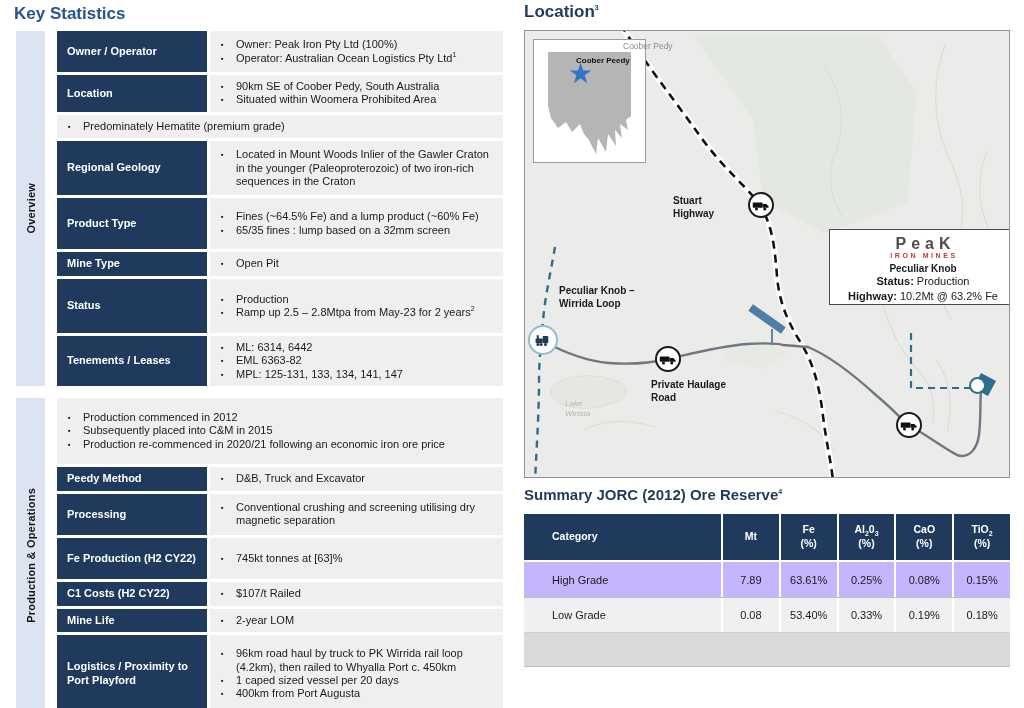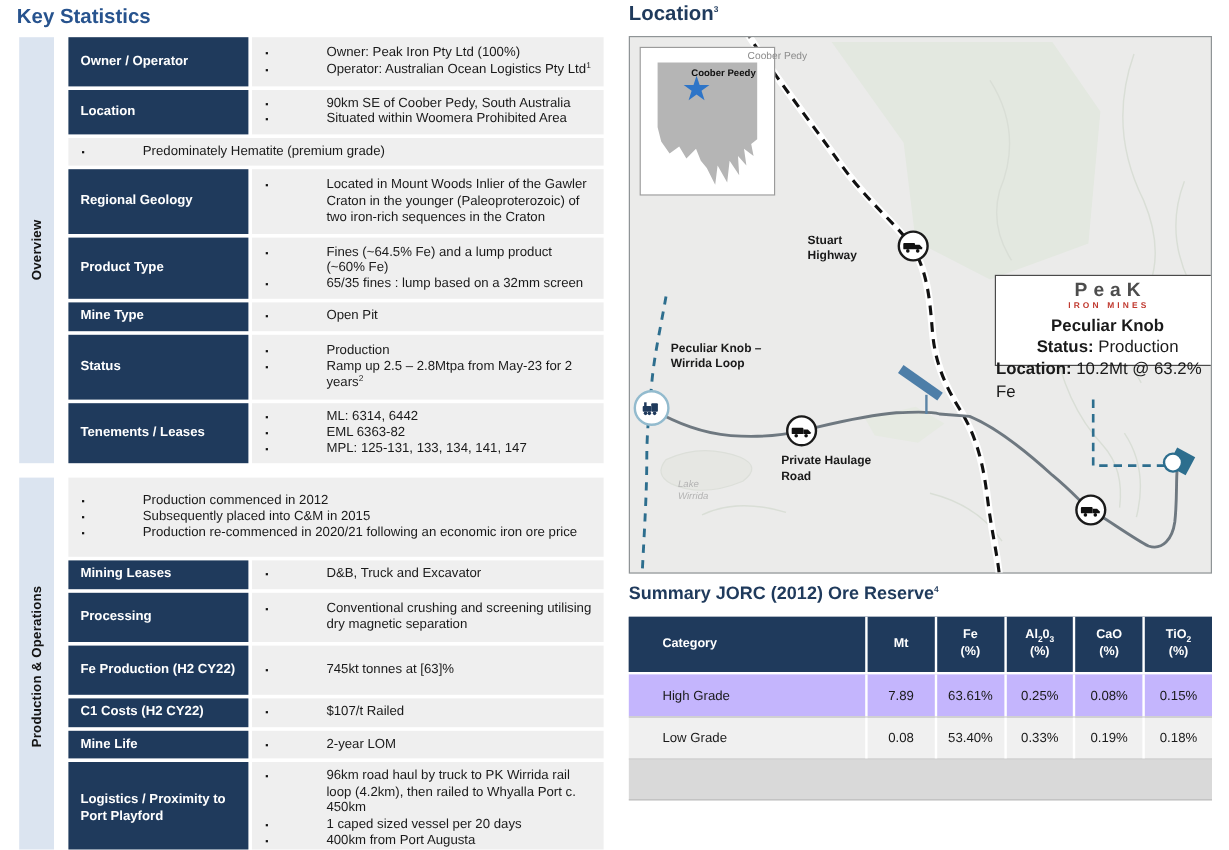--- a/index.html
+++ b/index.html
@@ -20,42 +20,42 @@
   .ks-side{flex:0 0 29px;background:var(--sidebar-blue);margin-right:12px;display:flex;align-items:center;justify-content:center;}
   .ks-side .vert{writing-mode:vertical-rl;transform:rotate(180deg);font-weight:700;font-size:11px;color:#141414;letter-spacing:.2px;}
   .ks-rows{flex:1;display:flex;flex-direction:column;}
   .krow{display:flex;margin-bottom:3px;}
   .krow:last-child{margin-bottom:0;}
   .klab{flex:0 0 150px;background:var(--navy);color:#fff;font-weight:700;font-size:11px;line-height:1.25;
         display:flex;align-items:center;padding:5px 10px;margin-right:3px;}
   .kcon{flex:1;background:var(--cell-gray);padding:5px 8px;display:flex;flex-direction:column;justify-content:center;}
   .bl{display:flex;align-items:flex-start;font-size:11px;line-height:1.22;}
   .bq{flex:0 0 18px;font-size:7.5px;line-height:13px;padding-left:3px;color:#111;}
-  .bt{flex:1;margin-left:36px;}
+  .bt{flex:1;}
 
   
   .map-title{position:absolute;left:524px;top:2px;font-size:17px;font-weight:700;color:var(--navy);}
   .map-frame{position:absolute;left:524px;top:30px;width:486px;height:448px;background:var(--map-bg);
              border:1.5px solid #8f9496;overflow:hidden;}
   .map-frame svg.base{position:absolute;left:0;top:0;}
   .mlabel{position:absolute;font-size:10px;font-weight:700;color:#1a1a1a;line-height:1.25;}
   .mlabel-sm{position:absolute;font-size:8.5px;color:#8d8d8d;}
   .mlabel-lake{position:absolute;font-size:8px;font-style:italic;color:#b3b3b3;line-height:1.2;}
   .icon-circle{position:absolute;width:26px;height:26px;border-radius:50%;background:#fff;border:2px solid #1a1a1a;
                display:flex;align-items:center;justify-content:center;}
   .icon-circle.train{width:30px;height:30px;border-color:#93bbce;}
   .inset{position:absolute;left:8px;top:8px;width:113px;height:124px;background:#fff;border:1px solid #9b9b9b;}
   .inset .star{position:absolute;left:34px;top:20px;font-size:28px;color:var(--star-blue);line-height:1;}
   .inset .inset-label{position:absolute;left:42px;top:16px;font-size:8px;font-weight:700;color:#111;}
   .logo-card{position:absolute;left:304px;top:198px;width:188px;height:76px;background:#fff;border:1.2px solid #4a4a4a;
              display:flex;flex-direction:column;align-items:center;padding-top:5px;}
   .brand{font-size:16px;font-weight:700;letter-spacing:5px;color:#4d4d4d;line-height:1.05;margin-left:5px;}
   .brand-sub{font-size:7px;font-weight:700;letter-spacing:2.6px;color:var(--brand-red);margin-left:2px;margin-bottom:4px;}
-  .card-site{font-size:14px;font-weight:700;}
-  .card-line{font-size:14px;line-height:1.35;}
+  .card-site{font-size:10px;font-weight:700;}
+  .card-line{font-size:11px;line-height:1.35;}
   .card-line b{font-weight:700;}
   .mine-marker{position:absolute;left:444px;top:344px;width:26px;height:26px;}
   .mine-sq{position:absolute;left:7px;top:1px;width:17px;height:17px;background:var(--rail-blue);transform:rotate(28deg);}
   .mine-c{position:absolute;left:0;top:2px;width:17px;height:17px;border-radius:50%;background:#fff;border:2.5px solid var(--rail-blue);}
 
   
   .jorc-title{position:absolute;left:524px;top:486px;font-size:15px;font-weight:700;color:var(--navy);}
   .jorc{position:absolute;left:524px;top:514px;width:486px;font-size:11px;}
   .jrow{display:flex;}
   .jcell{flex:1;text-align:center;border-left:2px solid #fff;display:flex;flex-direction:column;justify-content:center;align-items:center;}
@@ -218,21 +218,21 @@
             </div>
           <div class="bl">
               <span class="bq">▪</span>
               <span class="bt"><span>Production re-commenced in 2020/21 following an economic iron ore price</span></span>
             </div>
         </div>
       </div>
 
       <div class="krow" style="min-height:23px">
         <div class="klab">
-            <span>Mining Leases</span>
+            <span>Peedy Method</span>
           </div>
         <div class="kcon">
           <div class="bl">
               <span class="bq">▪</span>
               <span class="bt"><span>D&amp;B, Truck and Excavator</span></span>
             </div>
         </div>
       </div>
 
       <div class="krow" style="min-height:41px">
@@ -411,21 +411,21 @@
   </div>
 
   <div class="logo-card">
     <svg width="64" height="13" viewBox="0 0 64 13">
       <path d="M6,11 L17,4 L25,8 L35,2 L45,7 L53,4 L60,8" stroke="var(--brand-red)" stroke-width="2" fill="none"></path>
     </svg>
     <div class="brand">PeaK</div>
     <div class="brand-sub">IRON MINES</div>
     <div class="card-site">Peculiar Knob</div>
     <div class="card-line"><b>Status:</b><span> Production</span></div>
-    <div class="card-line"><b>Location:</b><span> 10.2Mt @ 63.2% Fe</span></div>
+    <div class="card-line"><b>Highway:</b><span> 10.2Mt @ 63.2% Fe</span></div>
   </div>
 </div>
 
 <div class="jorc-title"><span>Summary JORC (2012) Ore Reserve</span><sup>4</sup></div>
 
 <div class="jorc">
   <div class="jrow jhead">
     <div class="jcell cat">
         <span>Category</span>
       </div>

